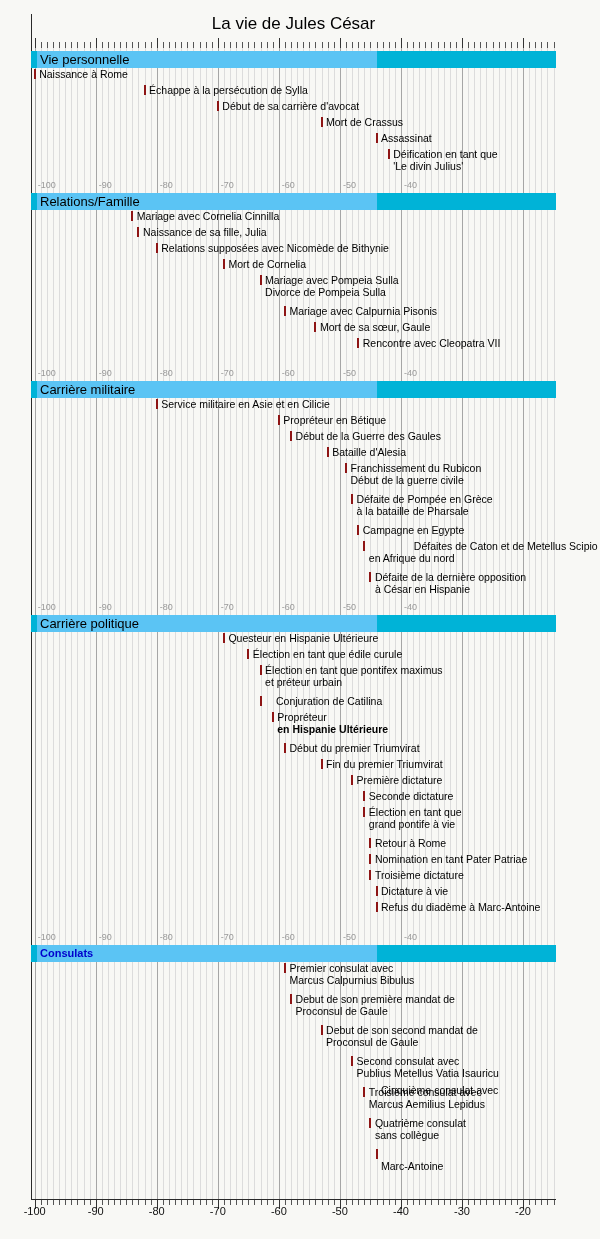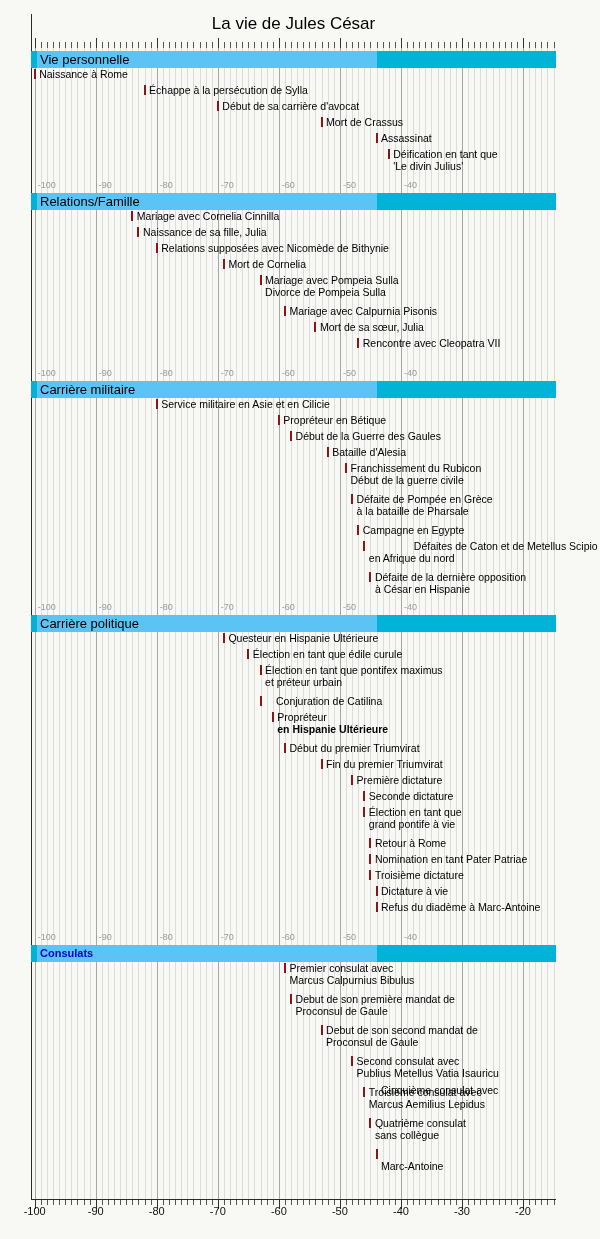--- a/index.html
+++ b/index.html
@@ -254,21 +254,21 @@
       <div class="ev-tick" style="left: 155.78px; top: 243px; background: rgb(142, 21, 21);"></div>
       <div class="ev-line" style="left: 161.28px; top: 242px;">Relations supposées avec Nicomède de Bithynie</div>
       <div class="ev-tick" style="left: 222.924px; top: 259px; background: rgb(142, 21, 21);"></div>
       <div class="ev-line" style="left: 228.424px; top: 258px;">Mort de Cornelia</div>
       <div class="ev-tick" style="left: 259.548px; top: 275px; background: rgb(142, 21, 21);"></div>
       <div class="ev-line" style="left: 265.048px; top: 274px;">Mariage avec Pompeia Sulla</div>
       <div class="ev-line" style="left: 265.048px; top: 286px;">Divorce de Pompeia Sulla</div>
       <div class="ev-tick" style="left: 283.964px; top: 306px; background: rgb(142, 21, 21);"></div>
       <div class="ev-line" style="left: 289.464px; top: 305px;">Mariage avec Calpurnia Pisonis</div>
       <div class="ev-tick" style="left: 314.484px; top: 322px; background: rgb(142, 21, 21);"></div>
-      <div class="ev-line" style="left: 319.984px; top: 321px;">Mort de sa sœur, Julia</div>
+      <div class="ev-line" style="left: 319.984px; top: 321px;">Mort de sa sœur, Gaule</div>
       <div class="ev-tick" style="left: 357.212px; top: 338px; background: rgb(142, 21, 21);"></div>
       <div class="ev-line" style="left: 362.712px; top: 337px;">Rencontre avec Cleopatra VII</div>
       <div class="bar-seg" style="left: 31px; top: 381px; width: 5.7px; background: rgb(0, 179, 215);"></div>
       <div class="bar-seg" style="left: 36.7px; top: 381px; width: 339.824px; background: rgb(91, 196, 244);"></div>
       <div class="bar-seg" style="left: 376.524px; top: 381px; width: 179.476px; background: rgb(0, 179, 215);"></div>
       <div class="bar-label" style="left: 40px; top: 381px; color: rgb(0, 0, 0);">Carrière militaire</div>
       <div class="mini-label" style="left: 37.7px; top: 602px;">-100</div>
       <div class="mini-label" style="left: 98.74px; top: 602px;">-90</div>
       <div class="mini-label" style="left: 159.78px; top: 602px;">-80</div>
       <div class="mini-label" style="left: 220.82px; top: 602px;">-70</div>

